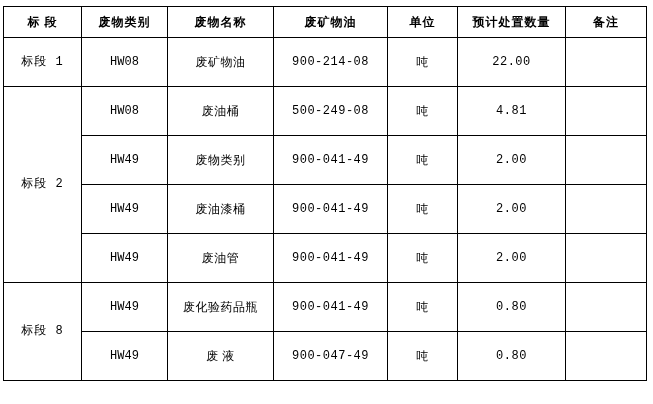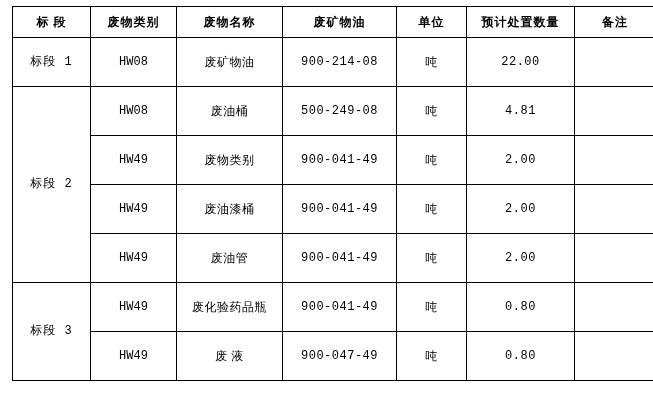--- a/index.html
+++ b/index.html
@@ -12,21 +12,21 @@
     height: 404px;
     font-family: "Liberation Serif", "DejaVu Serif", serif;
     color: #000000;
     overflow: hidden;
   }
   .sheet {
     position: relative;
     width: 653px;
     height: 404px;
     box-sizing: border-box;
-    padding: 6px 5px 5px 12px;
+    padding: 6px 5px 5px 3px;
   }
   table.waste-table {
     width: 643px;
     border-collapse: collapse;
     table-layout: fixed;
   }
   table.waste-table th,
   table.waste-table td {
     border: 1px solid #000000;
     text-align: center;
@@ -138,21 +138,21 @@
       <tr>
         <td class="cat-cell">HW49</td>
         <td class="name-cell">废油管</td>
         <td class="code-cell">900-041-49</td>
         <td class="unit-cell">吨</td>
         <td class="qty-cell">2.00</td>
         <td></td>
       </tr>
 
       <tr>
-        <td class="lot-cell" rowspan="2">标段 3</td>
+        <td class="lot-cell" rowspan="2">标段 8</td>
         <td class="cat-cell">HW49</td>
         <td class="name-cell">废化验药品瓶</td>
         <td class="code-cell">900-041-49</td>
         <td class="unit-cell">吨</td>
         <td class="qty-cell">0.80</td>
         <td></td>
       </tr>
       <tr>
         <td class="cat-cell">HW49</td>
         <td class="name-cell">废  液</td>

